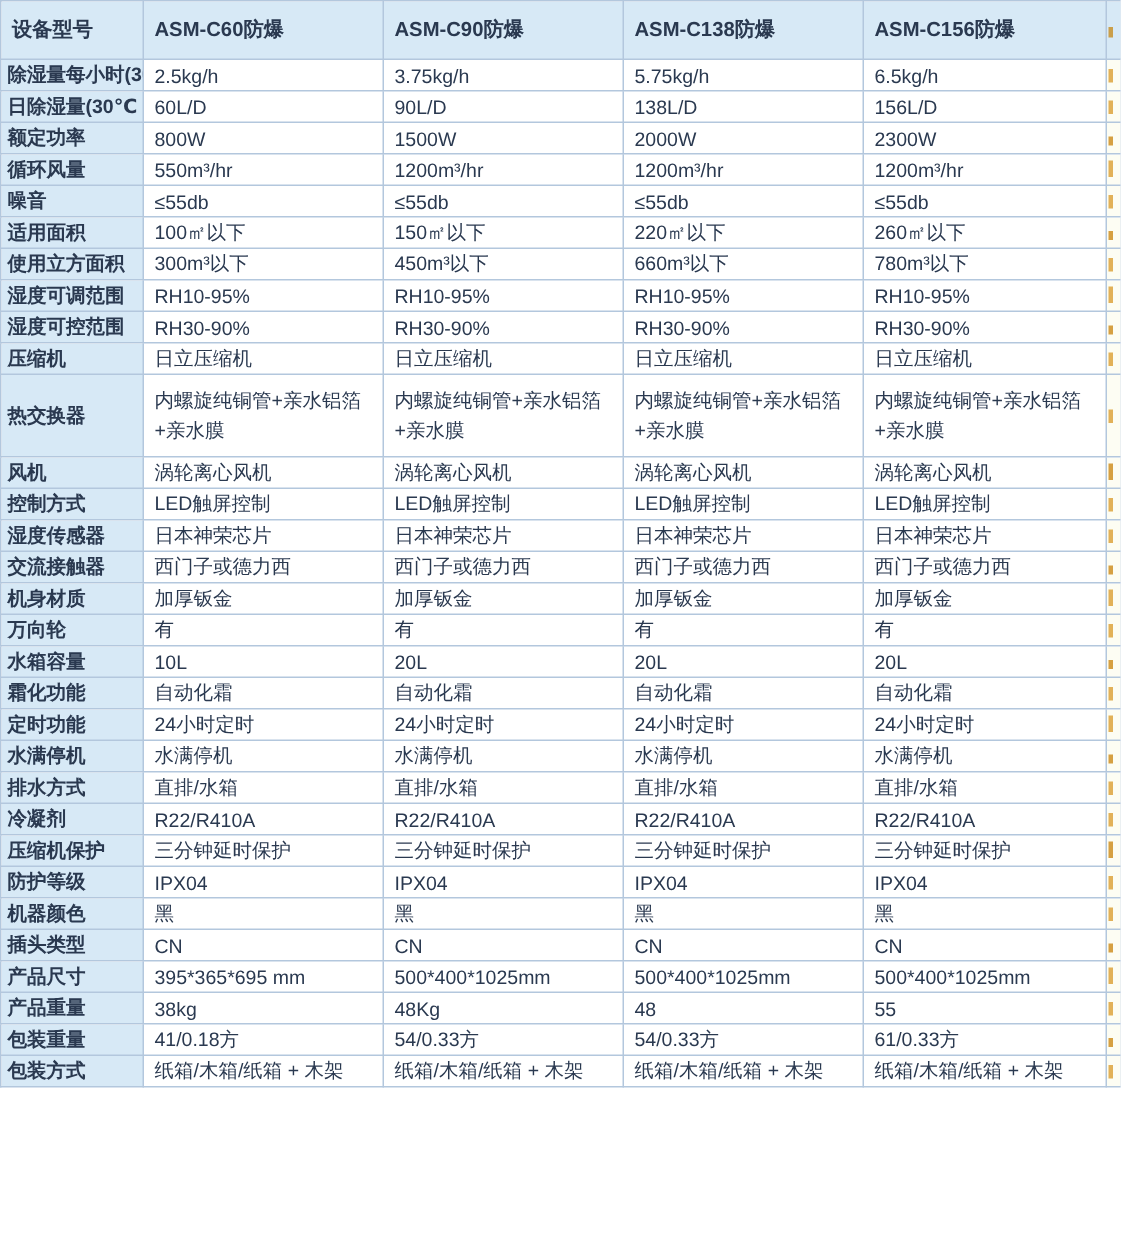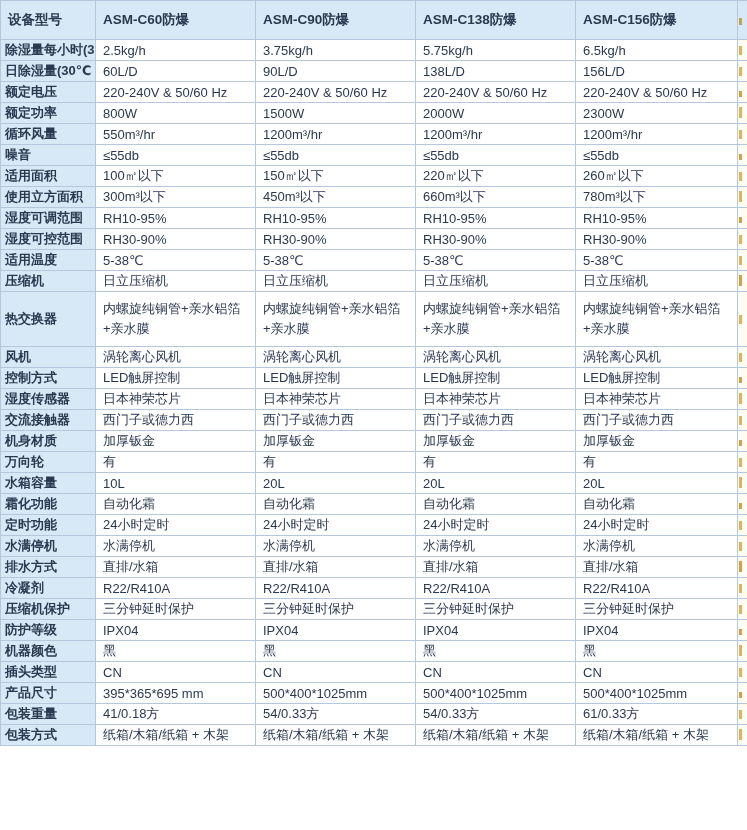--- a/index.html
+++ b/index.html
@@ -80,28 +80,20 @@
       </tr>
       <tr>
         <td class="rowlabel">日除湿量(30℃，</td>
         <td class="val">60L/D</td>
         <td class="val">90L/D</td>
         <td class="val">138L/D</td>
         <td class="val">156L/D</td>
         <td class="stub"><span class="frag"></span></td>
       </tr>
       <tr>
-        <td class="rowlabel">额定电压</td>
-        <td class="val">220-240V &amp; 50/60 Hz</td>
-        <td class="val">220-240V &amp; 50/60 Hz</td>
-        <td class="val">220-240V &amp; 50/60 Hz</td>
-        <td class="val">220-240V &amp; 50/60 Hz</td>
-        <td class="stub"><span class="frag"></span></td>
-      </tr>
-      <tr>
         <td class="rowlabel">额定功率</td>
         <td class="val">800W</td>
         <td class="val">1500W</td>
         <td class="val">2000W</td>
         <td class="val">2300W</td>
         <td class="stub"><span class="frag"></span></td>
       </tr>
       <tr>
         <td class="rowlabel">循环风量</td>
         <td class="val">550m³/hr</td>
@@ -141,28 +133,20 @@
         <td class="val">RH10-95%</td>
         <td class="val">RH10-95%</td>
         <td class="stub"><span class="frag"></span></td>
       </tr>
       <tr>
         <td class="rowlabel">湿度可控范围</td>
         <td class="val">RH30-90%</td>
         <td class="val">RH30-90%</td>
         <td class="val">RH30-90%</td>
         <td class="val">RH30-90%</td>
-        <td class="stub"><span class="frag"></span></td>
-      </tr>
-      <tr>
-        <td class="rowlabel">适用温度</td>
-        <td class="val">5-38℃</td>
-        <td class="val">5-38℃</td>
-        <td class="val">5-38℃</td>
-        <td class="val">5-38℃</td>
         <td class="stub"><span class="frag"></span></td>
       </tr>
       <tr>
         <td class="rowlabel">压缩机</td>
         <td class="val">日立压缩机</td>
         <td class="val">日立压缩机</td>
         <td class="val">日立压缩机</td>
         <td class="val">日立压缩机</td>
         <td class="stub"><span class="frag"></span></td>
       </tr>
@@ -304,20 +288,28 @@
       </tr>
       <tr>
         <td class="rowlabel">产品尺寸</td>
         <td class="val">395*365*695 mm</td>
         <td class="val">500*400*1025mm</td>
         <td class="val">500*400*1025mm</td>
         <td class="val">500*400*1025mm</td>
         <td class="stub"><span class="frag"></span></td>
       </tr>
       <tr>
+        <td class="rowlabel">产品重量</td>
+        <td class="val">38kg</td>
+        <td class="val">48Kg</td>
+        <td class="val">48</td>
+        <td class="val">55</td>
+        <td class="stub"><span class="frag"></span></td>
+      </tr>
+      <tr>
         <td class="rowlabel">包装重量</td>
         <td class="val">41/0.18方</td>
         <td class="val">54/0.33方</td>
         <td class="val">54/0.33方</td>
         <td class="val">61/0.33方</td>
         <td class="stub"><span class="frag"></span></td>
       </tr>
       <tr>
         <td class="rowlabel">包装方式</td>
         <td class="val">纸箱/木箱/纸箱 + 木架</td>

